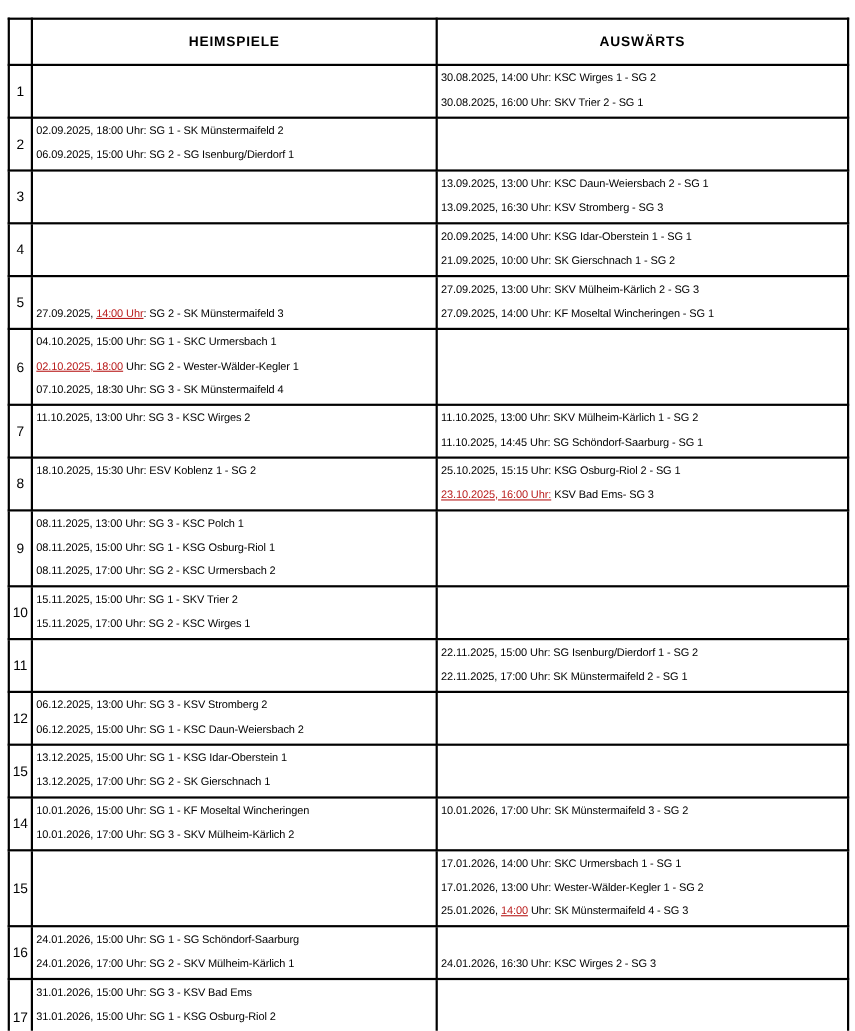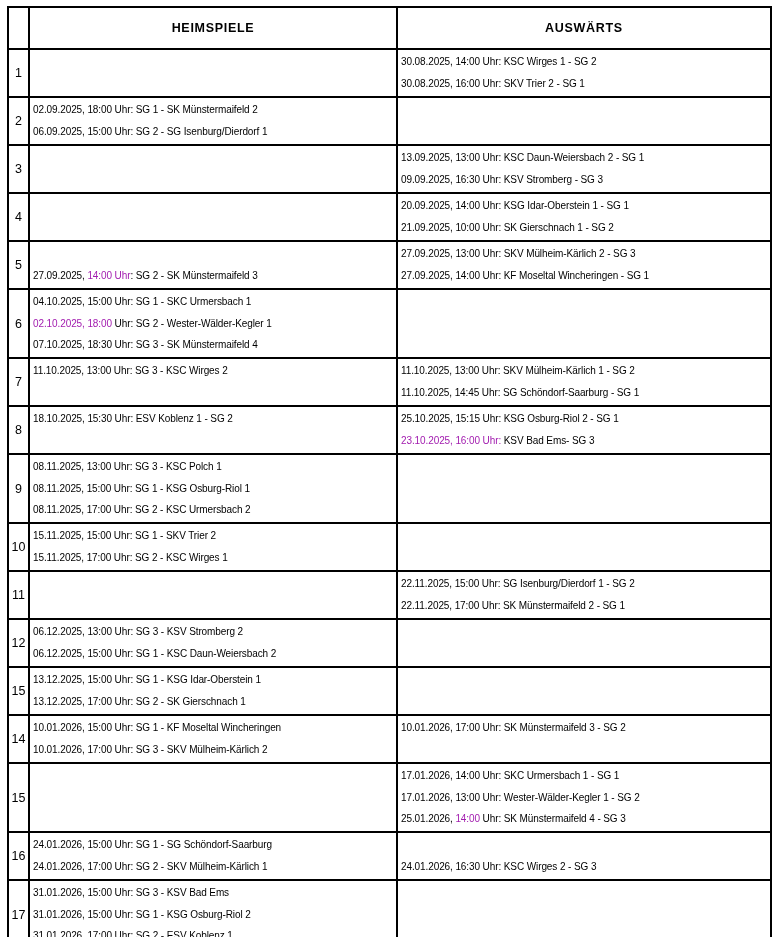--- a/index.html
+++ b/index.html
@@ -11,21 +11,21 @@
     width: 777px;
     height: 937px;
     font-family: "Liberation Sans", sans-serif;
     color: #000000;
     overflow: hidden;
   }
   #schedule-wrap {
     width: 763px;
     height: 937px;
     box-sizing: border-box;
-    padding: 6px 7px 4px 7px;
+    padding: 16px 7px 4px 7px;
   }
   table.schedule {
     width: 763px;
     border-collapse: collapse;
     table-layout: fixed;
     border: 2px solid #000;
   }
   table.schedule col.c-num { width: 21px; }
   table.schedule col.c-home { width: 368px; }
   table.schedule col.c-away { width: 374px; }
@@ -62,21 +62,21 @@
   tbody tr.h2 td.games { height: 44px; }
   tbody tr.h3 td.games { height: 65px; }
 
   .line {
     font-size: 10px;
     line-height: 21.5px;
     white-space: nowrap;
     letter-spacing: -0.1px;
   }
   .line.blank { visibility: hidden; }
-  .red { color: #a21caf; }
+  .red { color: #b91c1c; text-decoration: underline; }
 </style>
 </head>
 <body>
 
 <div id="schedule-wrap">
   <table class="schedule">
     <colgroup>
       <col class="c-num">
       <col class="c-home">
       <col class="c-away">
@@ -103,21 +103,21 @@
             <div class="line"><span>02.09.2025, 18:00 Uhr: SG 1 - SK Münstermaifeld 2</span></div>
             <div class="line"><span>06.09.2025, 15:00 Uhr: SG 2 - SG Isenburg/Dierdorf 1</span></div>
           </td>
           <td class="games"></td>
         </tr>
         <tr class="h2">
           <td class="num">3</td>
           <td class="games"></td>
           <td class="games">
             <div class="line"><span>13.09.2025, 13:00 Uhr: KSC Daun-Weiersbach 2 - SG 1</span></div>
-            <div class="line"><span>09.09.2025, 16:30 Uhr: KSV Stromberg - SG 3</span></div>
+            <div class="line"><span>13.09.2025, 16:30 Uhr: KSV Stromberg - SG 3</span></div>
           </td>
         </tr>
         <tr class="h2">
           <td class="num">4</td>
           <td class="games"></td>
           <td class="games">
             <div class="line"><span>20.09.2025, 14:00 Uhr: KSG Idar-Oberstein 1 - SG 1</span></div>
             <div class="line"><span>21.09.2025, 10:00 Uhr: SK Gierschnach 1 - SG 2</span></div>
           </td>
         </tr>

